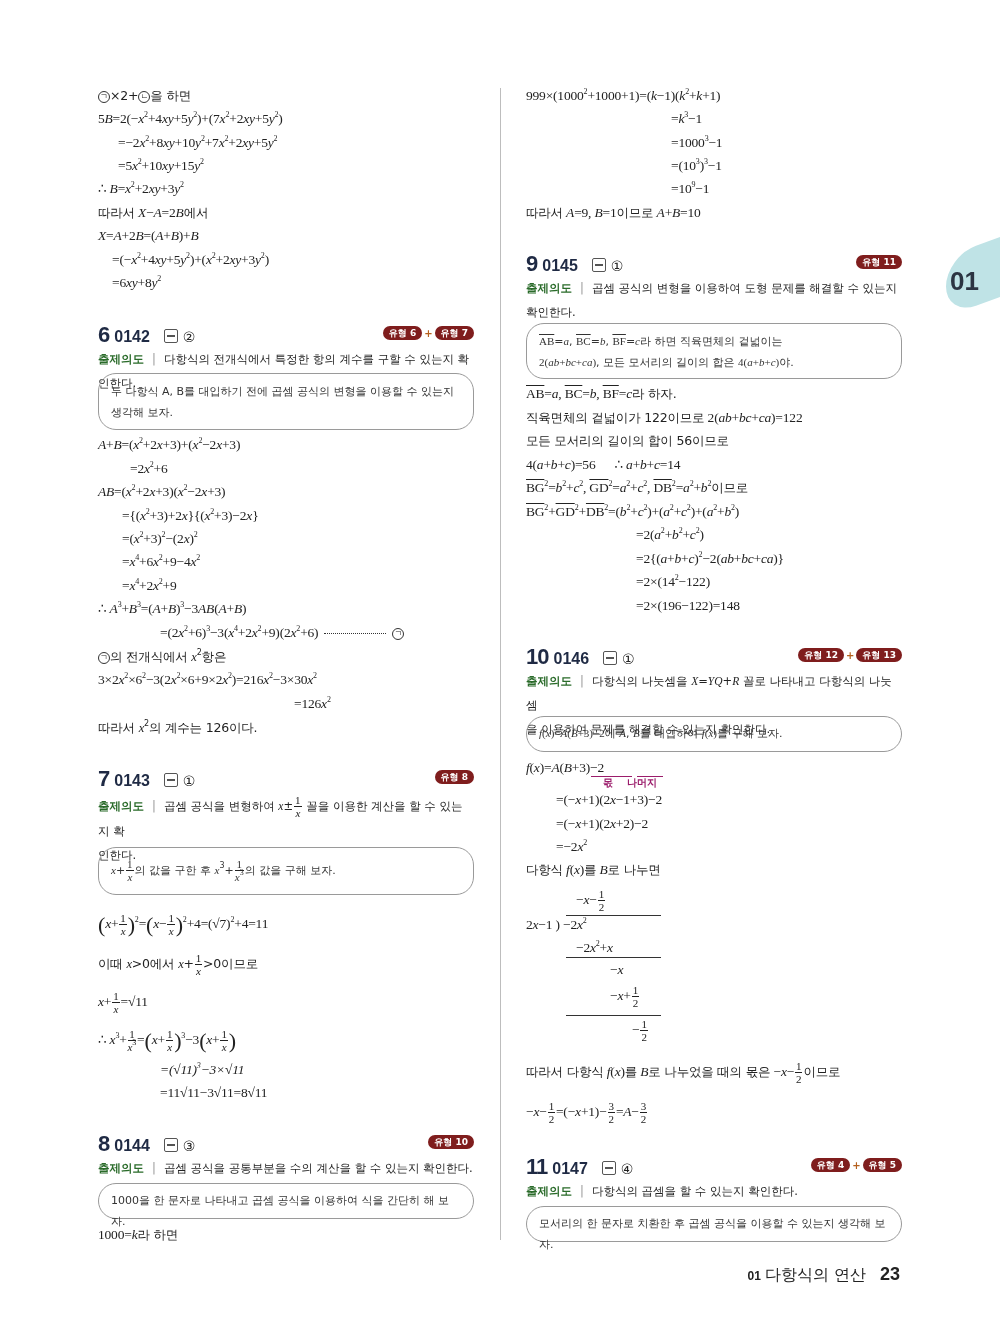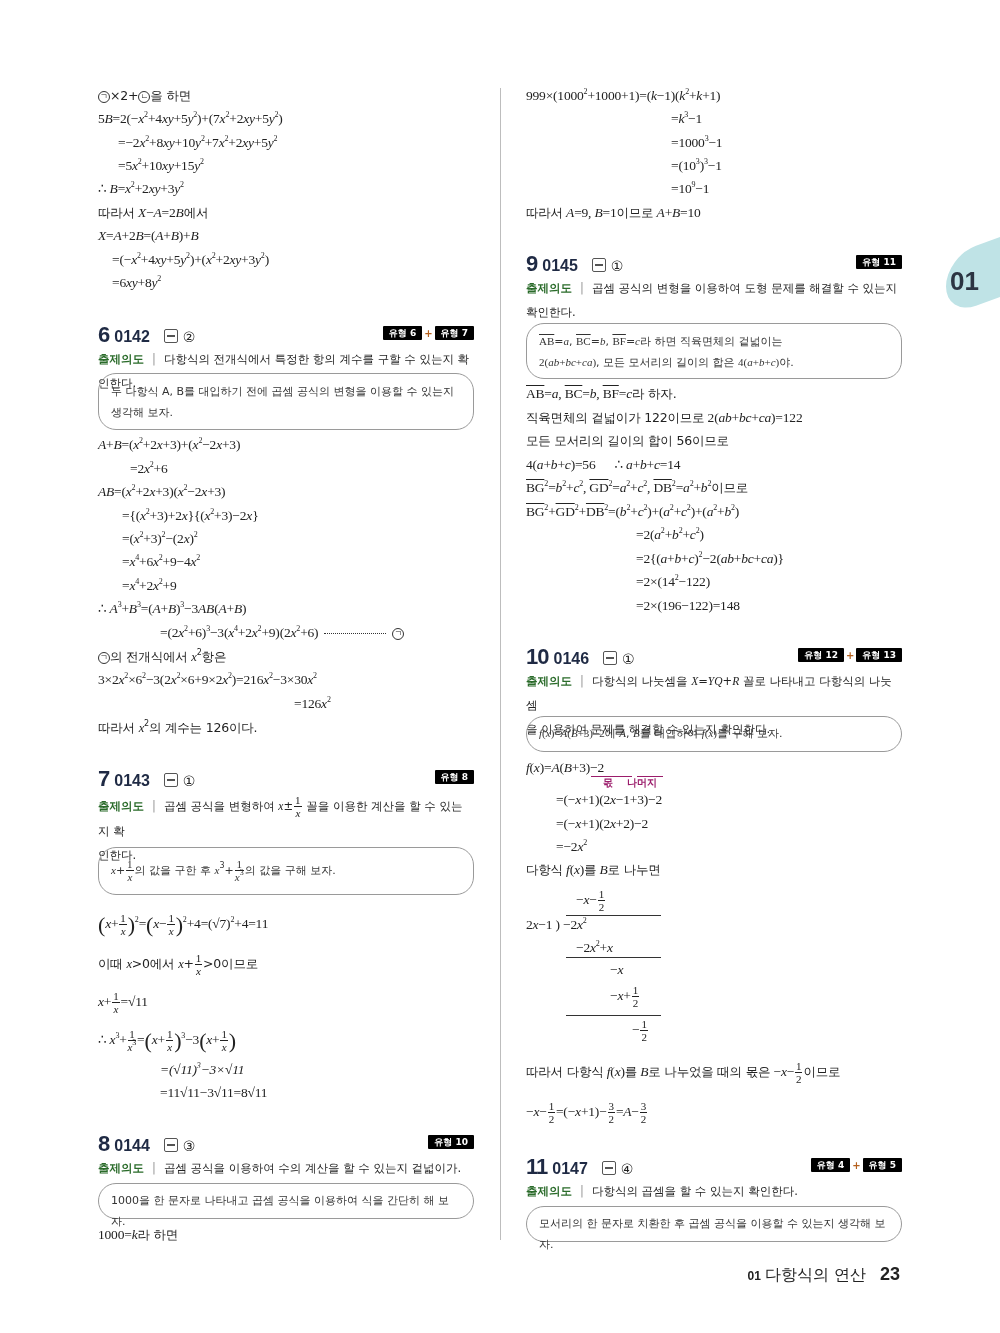--- a/index.html
+++ b/index.html
@@ -14,21 +14,21 @@
   .kr { font-family: "DejaVu Sans", "Liberation Sans", sans-serif; font-size: 12.5px; }
   i { font-style: italic; }
   sup { font-size: 8px; vertical-align: 6px; line-height: 0; }
   .prob-head { position: absolute; height: 24px; display: flex; align-items: baseline; font-family: "Liberation Sans", "DejaVu Sans", sans-serif; }
   .prob-num { font-size: 22px; font-weight: bold; color: #1f2a44; letter-spacing: -1px; }
   .prob-code { font-size: 16px; font-weight: bold; color: #1f2a44; margin-left: 5px; }
   .ans-icon { display: inline-block; width: 14px; height: 14px; border: 1.5px solid #555; border-radius: 2px; margin-left: 14px; position: relative; top: 1px; }
   .ans-icon:before { content: ""; position: absolute; left: 2px; right: 2px; top: 5px; height: 1.5px; background: #555; }
   .ans-val { font-size: 14px; margin-left: 5px; color: #222; }
   .badges { position: absolute; right: 0; top: 4px; display: flex; align-items: center; gap: 2px; }
-  .badge { background: #000000; color: #fff; font-family: "DejaVu Sans", sans-serif; font-size: 9px; font-weight: bold; padding: 1px 6px; border-radius: 1px; line-height: 12px; }
+  .badge { background: #7f1d1d; color: #fff; font-family: "DejaVu Sans", sans-serif; font-size: 9px; font-weight: bold; padding: 1px 6px; border-radius: 7px; line-height: 12px; }
   .plus { color: #b5601d; font-size: 10px; font-weight: bold; font-family: "DejaVu Sans", sans-serif; }
   .intent { position: absolute; font-family: "DejaVu Sans", sans-serif; font-size: 11.5px; line-height: 24px; color: #222; width: 376px; }
   .intent-label { color: #2a6b2a; font-weight: bold; }
   .intent-sep { color: #999; margin: 0 8px; }
   .hint { position: absolute; border: 1px solid #9a9a9a; border-radius: 18px; width: 376px; padding: 7px 12px; font-family: "DejaVu Sans", sans-serif; font-size: 11px; line-height: 21px; color: #333; }
   .ov { text-decoration: overline; font-style: normal; }
   .circle { display: inline-block; width: 12px; height: 12px; border: 1px solid #333; border-radius: 50%; font-size: 8px; line-height: 10px; text-align: center; font-family: "DejaVu Sans", sans-serif; vertical-align: 1px; }
   .frac { display: inline-block; vertical-align: middle; text-align: center; font-size: 11px; line-height: 12px; margin: 0 1px; }
   .frac .n { display: block; border-bottom: 1px solid #222; padding: 0 1px; }
   .frac .d { display: block; }
@@ -117,21 +117,21 @@
   <div class="prob-head" style="top:1131px;left:0;width:376px;">
     <span class="prob-num">8</span>
     <span class="prob-code">0144</span>
     <span class="ans-icon"></span>
     <span class="ans-val">③</span>
     <div class="badges">
       <span class="badge">유형 10</span>
     </div>
   </div>
   <div class="intent" style="top:1156px;">
-    <span class="intent-label">출제의도</span><span class="intent-sep">|</span><span>곱셈 공식을 이용하여 수의 계산을 할 수 있는지 겉넓이가.</span>
+    <span class="intent-label">출제의도</span><span class="intent-sep">|</span><span>곱셈 공식을 공통부분을 수의 계산을 할 수 있는지 확인한다.</span>
   </div>
   <div class="hint" style="top:1183px;height:36px;padding-top:6px;">1000을 한 문자로 나타내고 곱셈 공식을 이용하여 식을 간단히 해 보자.</div>
   <div class="line math" style="top:1226px;">1000=<i>k</i><span class="kr">라 하면</span></div>
 </div>
 
 <div class="col col-right">
   <div class="line math" style="top:87px;">999×(1000<sup>2</sup>+1000+1)=(<i>k</i>−1)(<i>k</i><sup>2</sup>+<i>k</i>+1)</div>
   <div class="line math" style="top:110px;left:145px;">=<i>k</i><sup>3</sup>−1</div>
   <div class="line math" style="top:134px;left:145px;">=1000<sup>3</sup>−1</div>
   <div class="line math" style="top:157px;left:145px;">=(10<sup>3</sup>)<sup>3</sup>−1</div>

